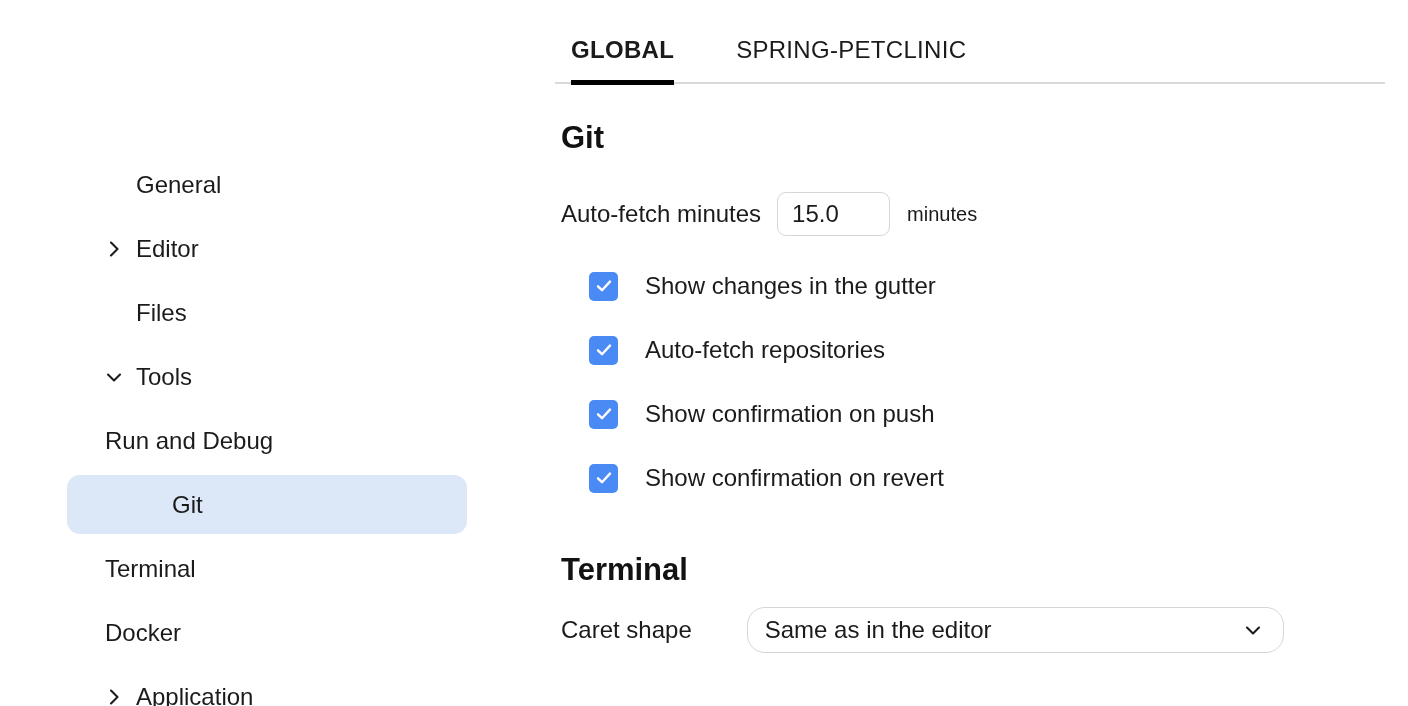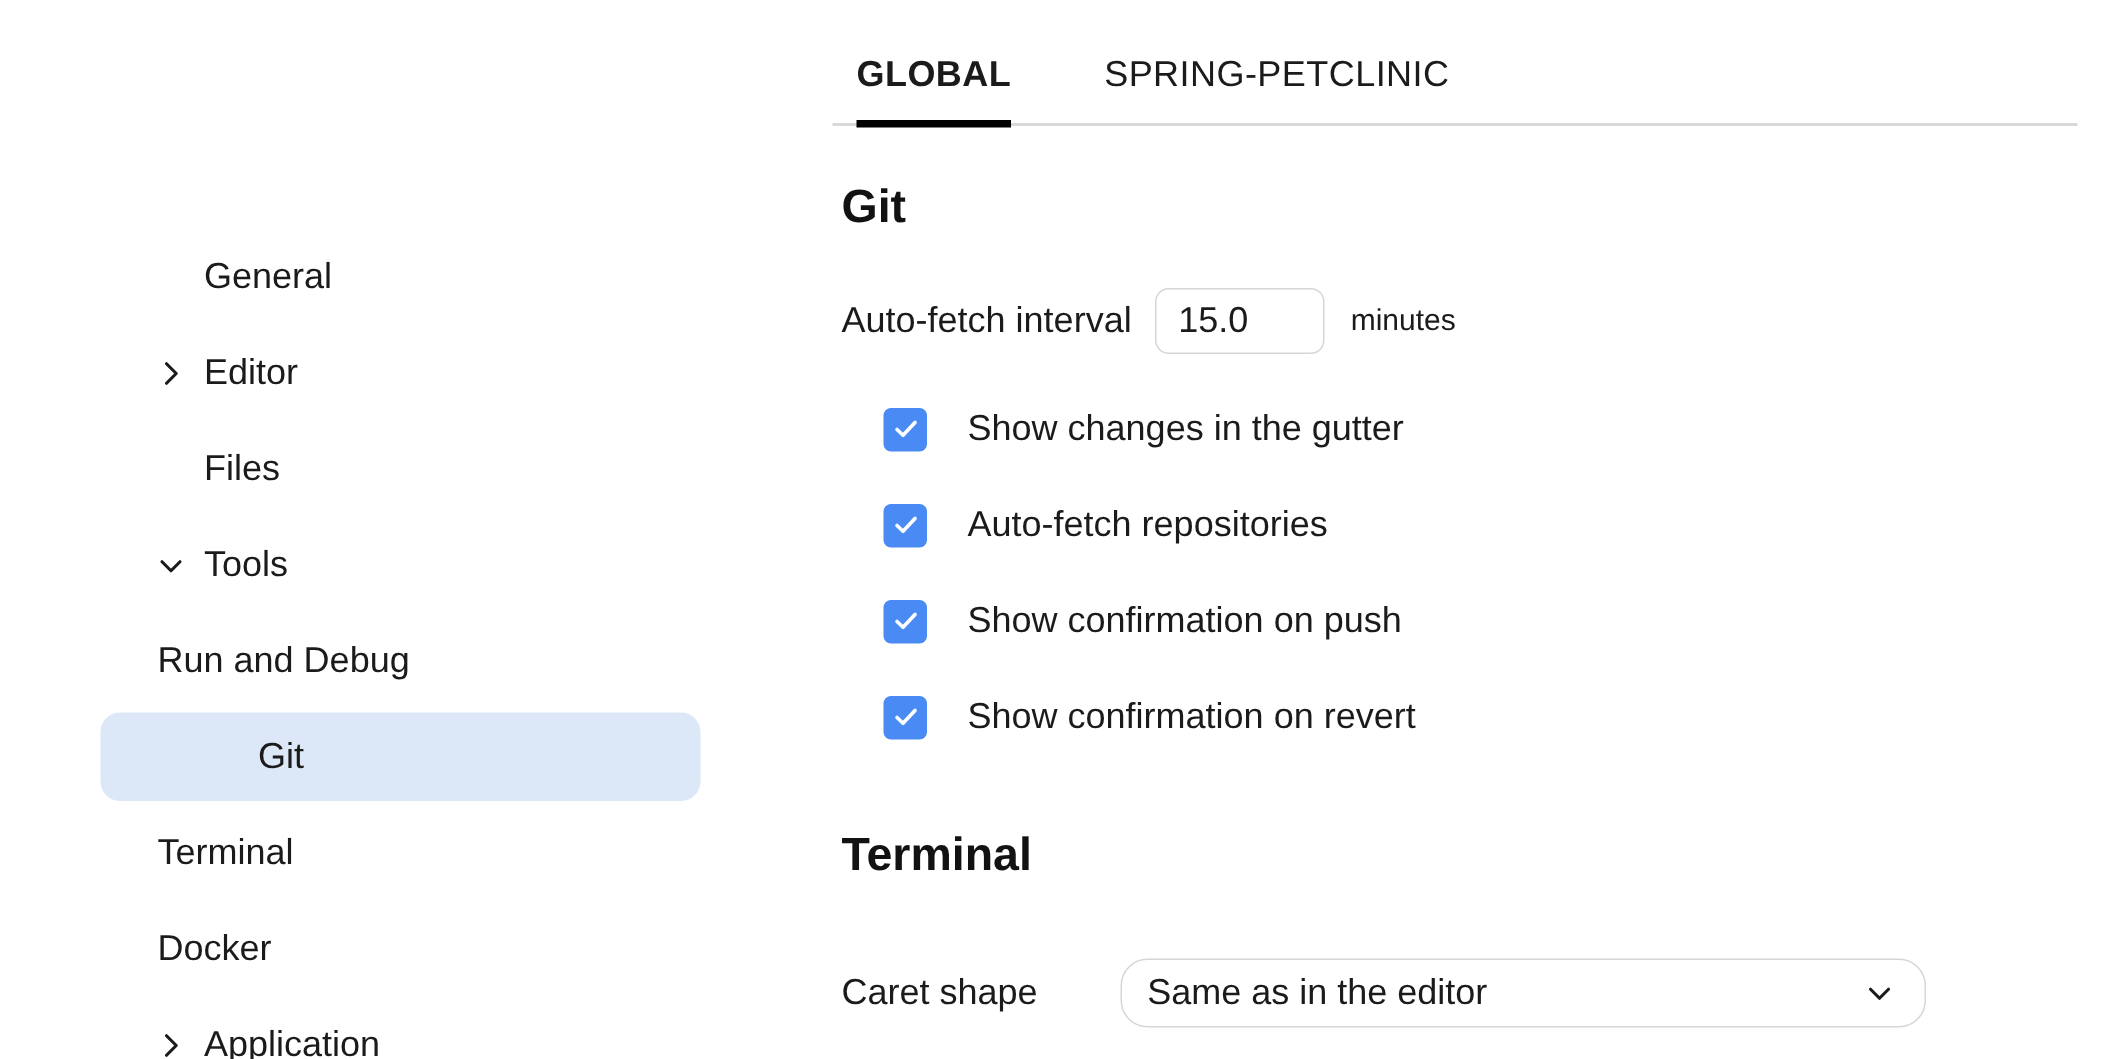--- a/index.html
+++ b/index.html
@@ -193,21 +193,21 @@
     font-size: 24px;
     color: #1b1b1b;
     margin-left: 27px;
     white-space: nowrap;
   }
 
   
   .select-row {
     display: flex;
     align-items: center;
-    margin-top: 54px;
+    margin-top: 22px;
   }
   .select-box {
     width: 537px;
     height: 46px;
     margin-left: 55px;
     border: 1px solid #d6d6d6;
     border-radius: 18px;
     background: #ffffff;
     display: flex;
     align-items: center;
@@ -285,21 +285,21 @@
           <div class="tab active">GLOBAL</div>
           <div class="tab">SPRING-PETCLINIC</div>
         </div>
       <div class="tabs-divider"></div>
     </div>
 
     <div class="section" id="git-section">
       <h2 class="section-title">Git</h2>
 
       <div class="interval-row">
-        <span class="field-label">Auto-fetch interval</span>
+        <span class="field-label">Auto-fetch minutes</span>
         <input class="number-input" type="text" value="15.0" style="">
         <span class="unit-label">minutes</span>
       </div>
 
       <div class="checkbox-list" id="checkbox-list">
           <div class="check-row">
             <span class="checkbox">
               <svg width="20" height="20" viewBox="0 0 20 20" fill="none">
                 <path d="M4 10.3 L8 14.2 L16 5.6" stroke="#ffffff" stroke-width="2.4" stroke-linecap="round" stroke-linejoin="round"></path>
               </svg>

